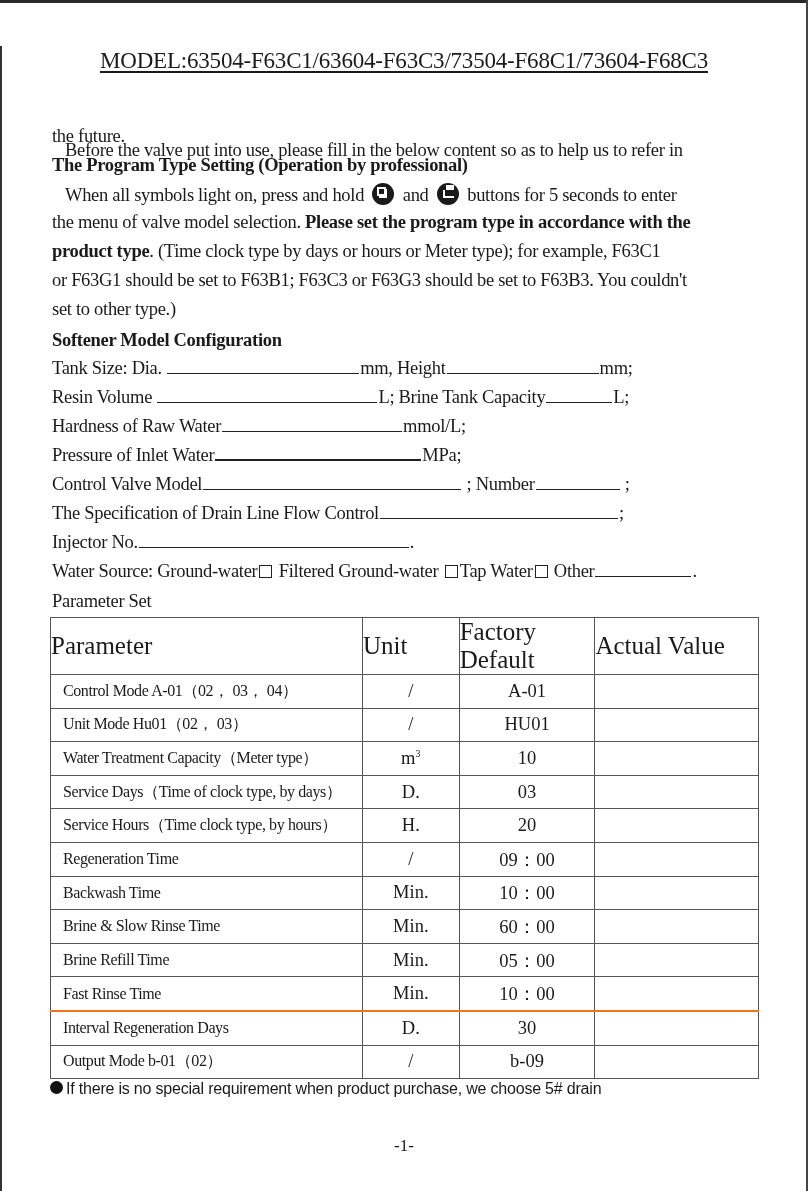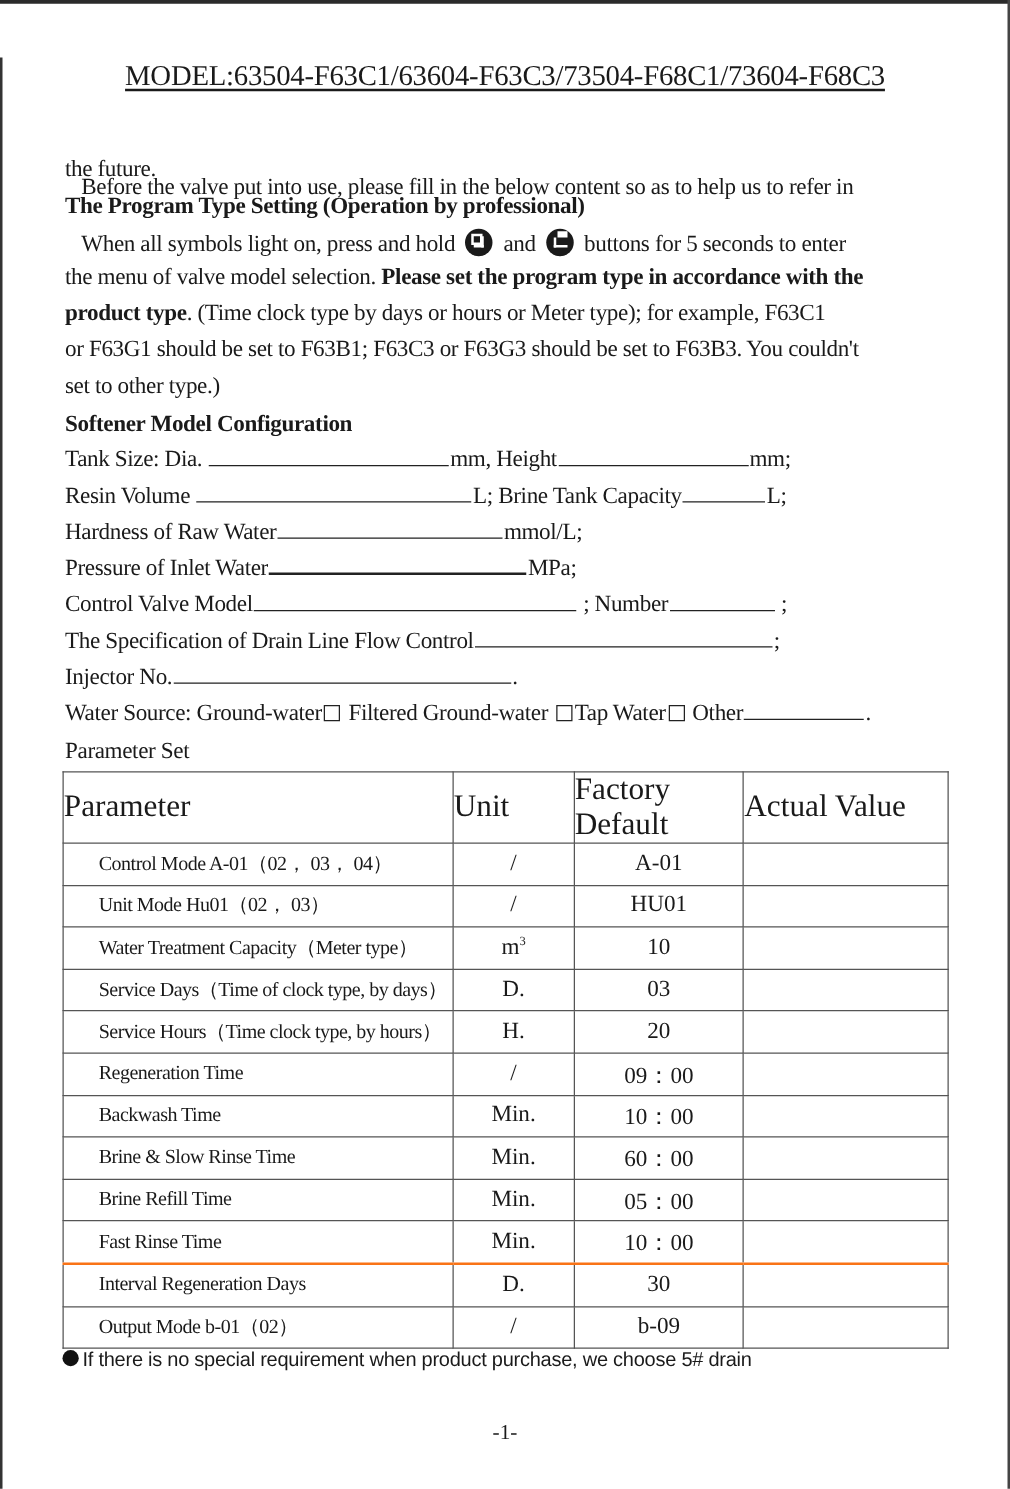--- a/index.html
+++ b/index.html
@@ -22,21 +22,21 @@
     .btn-icon .glyph { position: absolute; left: 6px; top: 5px; width: 9px; height: 10px; border: 2px solid #fff; box-sizing: border-box; }
     .btn-icon.set .glyph { border-left: none; border-top: none; width: 8px; height: 9px; left: 7px; top: 6px; }
     .btn-icon.set .glyph::before { content: ""; position: absolute; left: -2px; top: -2px; width: 5px; height: 5px; border: 2px solid #fff; }
     .btn-icon.menu .glyph { border-top: none; border-right: none; height: 8px; left: 6px; top: 7px; width: 11px; }
     .btn-icon.menu .glyph::before { content: ""; position: absolute; left: 1px; top: -5px; width: 8px; height: 5px; background: #fff; }
     .checkbox { display: inline-block; width: 13px; height: 13px; border: 1px solid #222; vertical-align: -1px; margin: 0 2px; box-sizing: border-box; }
 
     table.params { position: absolute; left: 50px; top: 617px; width: 709px; border-collapse: collapse; }
     table.params td, table.params th { border: 1px solid #555; height: 32.6px; padding: 0; font-weight: normal; }
     table.params th { font-size: 25px; text-align: left; height: 34px; }
-    table.params td.p { font-size: 16px; padding-left: 28px; letter-spacing: -0.4px; white-space: nowrap; }
+    table.params td.p { font-size: 16px; padding-left: 12px; letter-spacing: -0.4px; white-space: nowrap; }
     table.params td.c { text-align: center; font-size: 18.5px; }
     col.c1 { width: 312px; } col.c2 { width: 97px; } col.c3 { width: 136px; } col.c4 { width: 164px; }
     sup { font-size: 10px; }
     table.params tr.thick-top td { border-top: 2px solid #f97316; }
 
     .note { position: absolute; left: 50px; top: 1074px; width: 720px;
       font-family: "Liberation Sans", "DejaVu Sans", sans-serif; font-size: 16px; line-height: 30px; letter-spacing: -0.2px; }
     .bullet { display: inline-block; width: 13px; height: 13px; border-radius: 50%; background: #111; vertical-align: 0; margin-right: 3px; }
     .note .second { padding-left: 17px; }
     .pagenum { position: absolute; left: 0; width: 808px; top: 1136px; text-align: center; font-size: 17px; }

